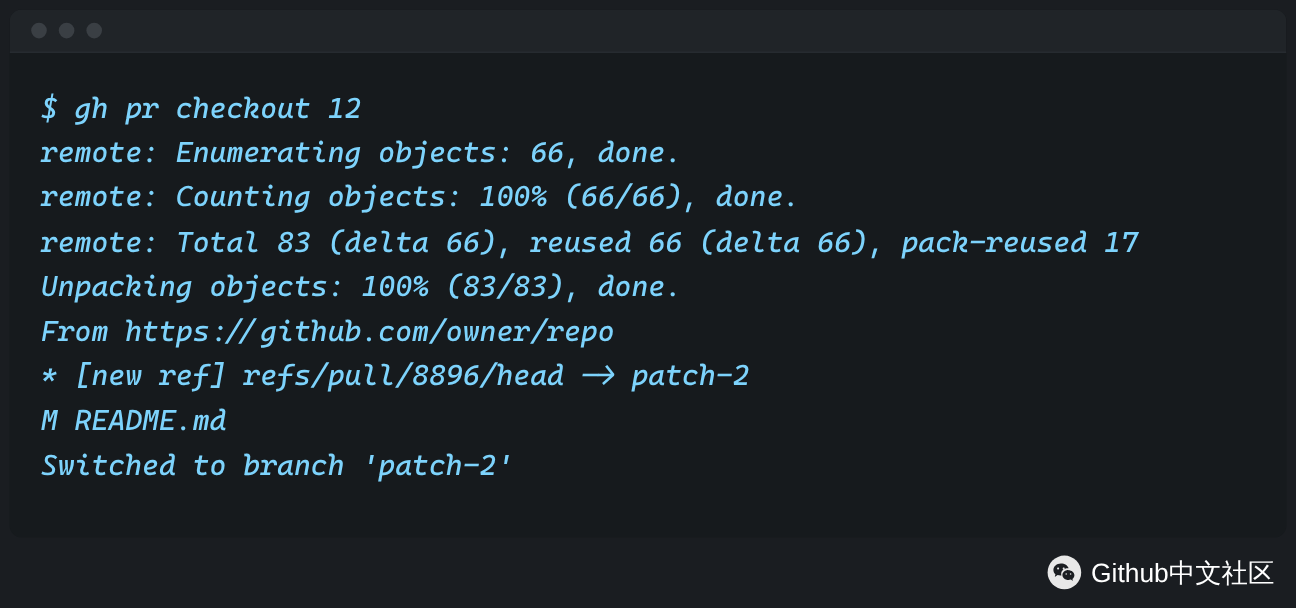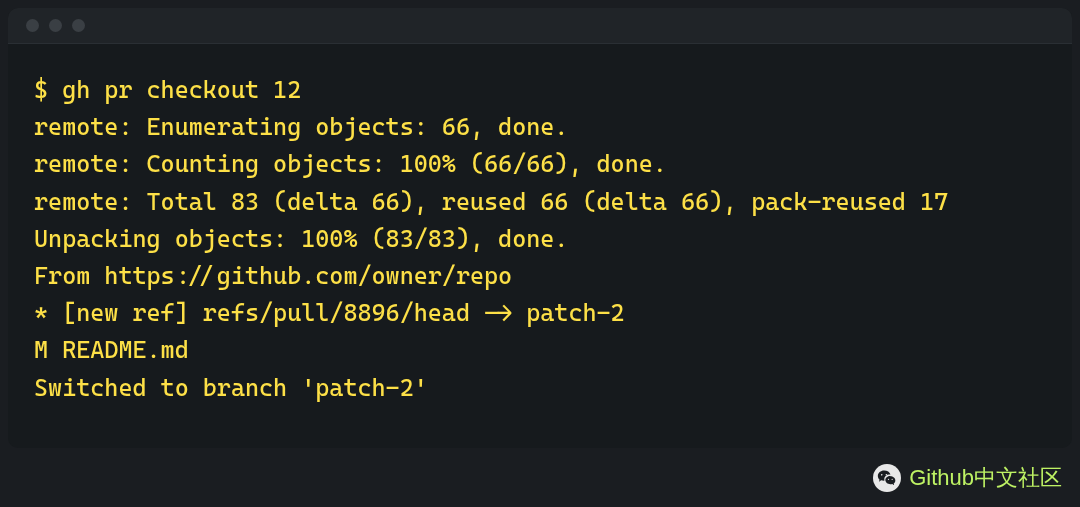--- a/index.html
+++ b/index.html
@@ -35,36 +35,37 @@
       border-bottom: 1px solid #2a2f34;
     }
     .traffic-dot {
       width: 13px;
       height: 13px;
       border-radius: 50%;
       background: #3a3f44;
     }
     .terminal-body {
       padding: 28px 26px 20px 26px;
-      color: #fde047;
+      color: #7dd3fc;
       font-size: 24px;
       line-height: 1.55;
       white-space: pre;
+      font-style: italic;
     }
     .prompt-line .cmd {
       font-weight: 500;
     }
     .watermark {
       position: absolute;
       right: 18px;
       bottom: 14px;
       display: flex;
-      align-items: center;
+      align-items: flex-start;
       gap: 8px;
-      color: #bef264;
+      color: #ffffff;
       font-family: -apple-system, BlinkMacSystemFont, "Segoe UI", "PingFang SC", "Microsoft YaHei", sans-serif;
       font-size: 22px;
     }
     .wechat-badge {
       width: 28px;
       height: 28px;
       border-radius: 50%;
       background: #e8e8e8;
       display: flex;
       align-items: center;

